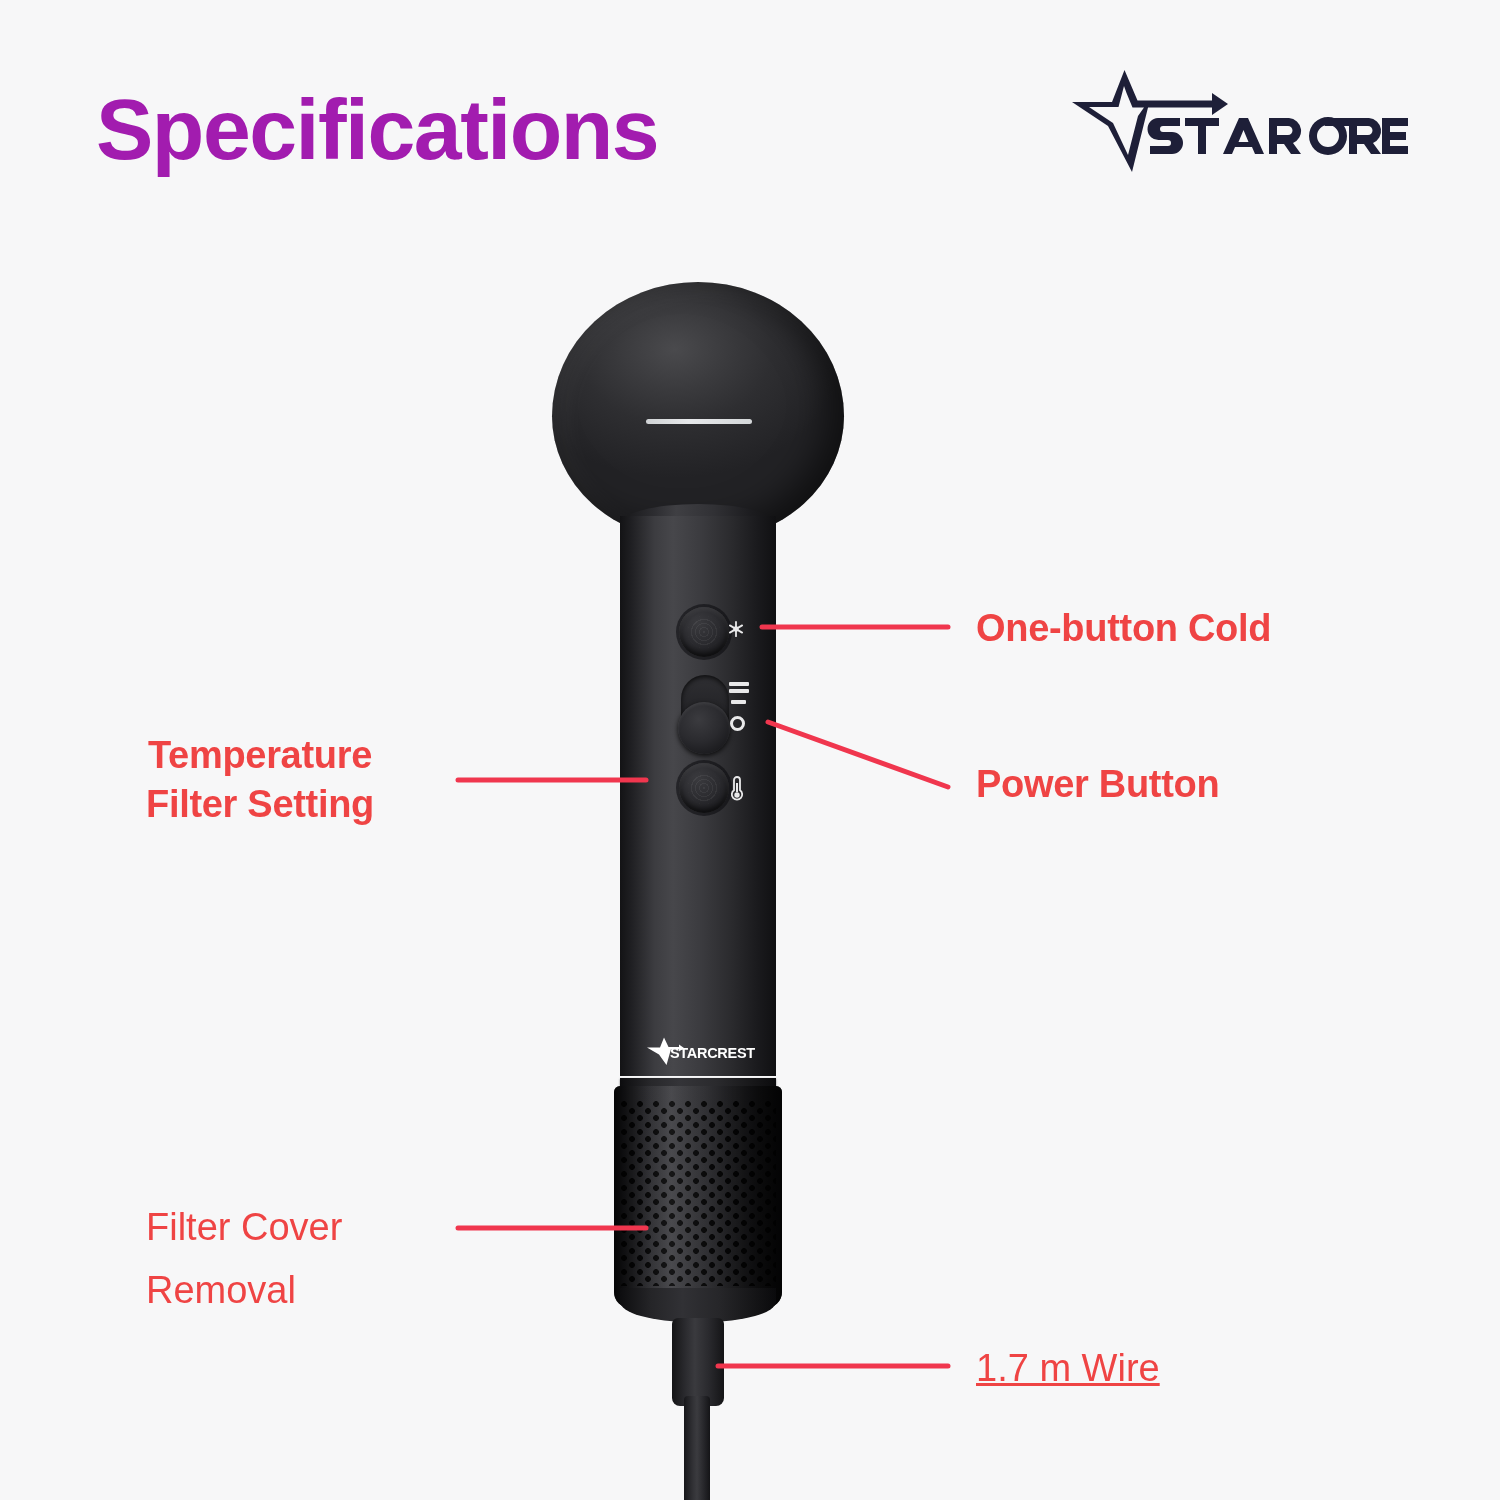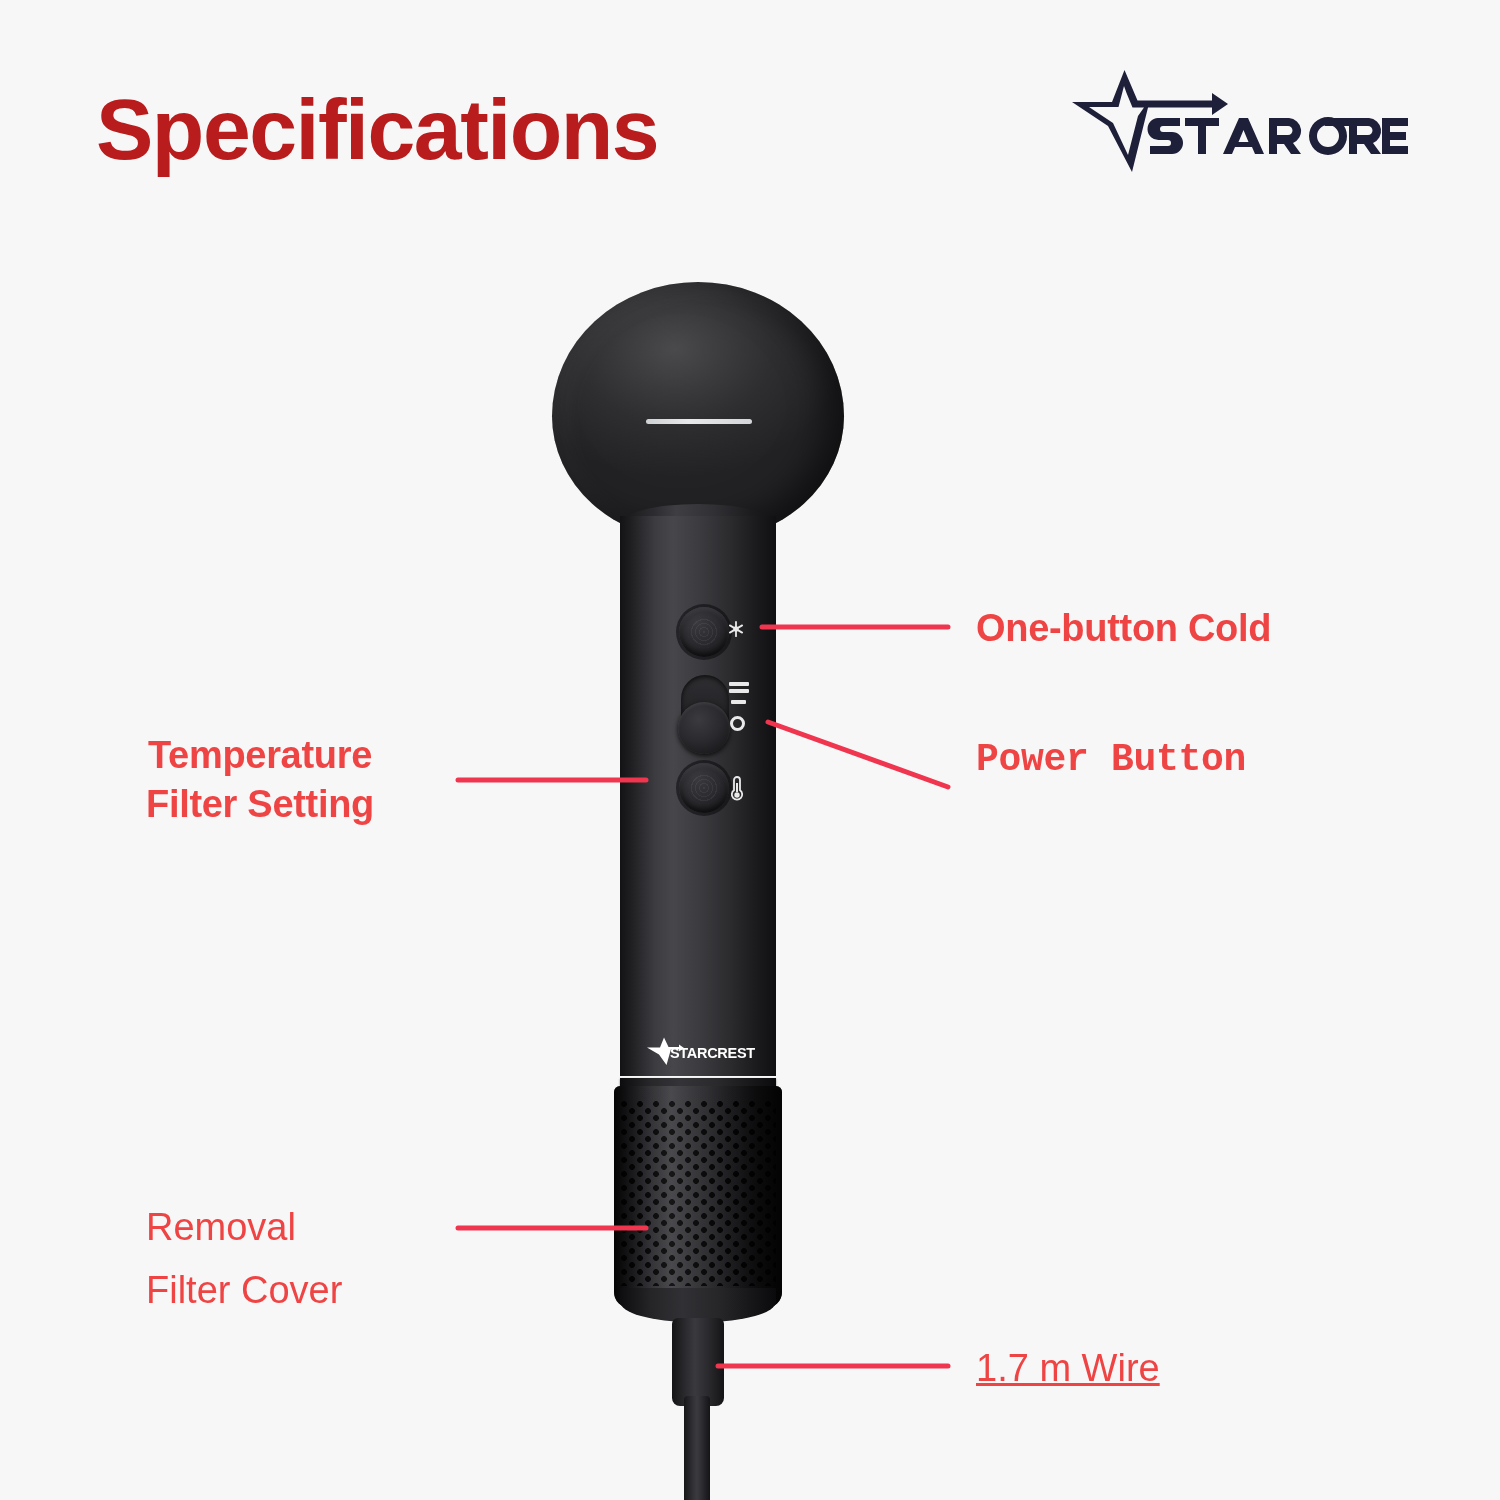--- a/index.html
+++ b/index.html
@@ -24,21 +24,21 @@
   }
 
   
   .page-title {
     position: absolute;
     left: 96px;
     top: 86px;
     font-size: 86px;
     font-weight: bold;
     letter-spacing: -1.5px;
-    color: #b91c1c;
+    color: #a21caf;
     line-height: 1;
     white-space: nowrap;
   }
 
   .brand-logo {
     position: absolute;
     right: 92px;
     top: 62px;
     width: 346px;
     height: 118px;
@@ -49,21 +49,21 @@
   .callout {
     position: absolute;
     color: #ef4444;
     white-space: nowrap;
   }
   .callout .line { display: block; }
   .callout.bold { font-weight: bold; font-size: 38px; letter-spacing: -0.3px; line-height: 1.28; }
   .callout.regular { font-weight: 400; font-size: 38px; letter-spacing: 0px; line-height: 1.65; }
 
   #label-one-button-cold { left: 976px; top: 604px; }
-  #label-power-button    { left: 976px; top: 736px; font-family: Liberation Mono, monospace; }
+  #label-power-button    { left: 976px; top: 760px; }
   #label-air-flow        { left: 976px; top: 823px; }
   #label-temperature     { left: 146px; top: 731px; text-align: center; }
   #label-removal-filter  { left: 146px; top: 1196px; }
   #label-wire            { left: 976px; top: 1337px; text-decoration: underline; }
 
   
   .leader-svg {
     position: absolute;
     left: 0; top: 0;
     width: 1500px;
@@ -399,21 +399,21 @@
     <span class="line">Power Button</span>
   </div>
 
 
   <div class="callout bold" id="label-temperature">
     <span class="line">Temperature</span>
     <span class="line">Filter Setting</span>
   </div>
 
   <div class="callout regular" id="label-removal-filter">
+    <span class="line">Filter Cover</span>
     <span class="line">Removal</span>
-    <span class="line">Filter Cover</span>
   </div>
 
   <div class="callout regular" id="label-wire">
     <span class="line">1.7 m Wire</span>
   </div>
 
 </div>
 
 </body></html>

